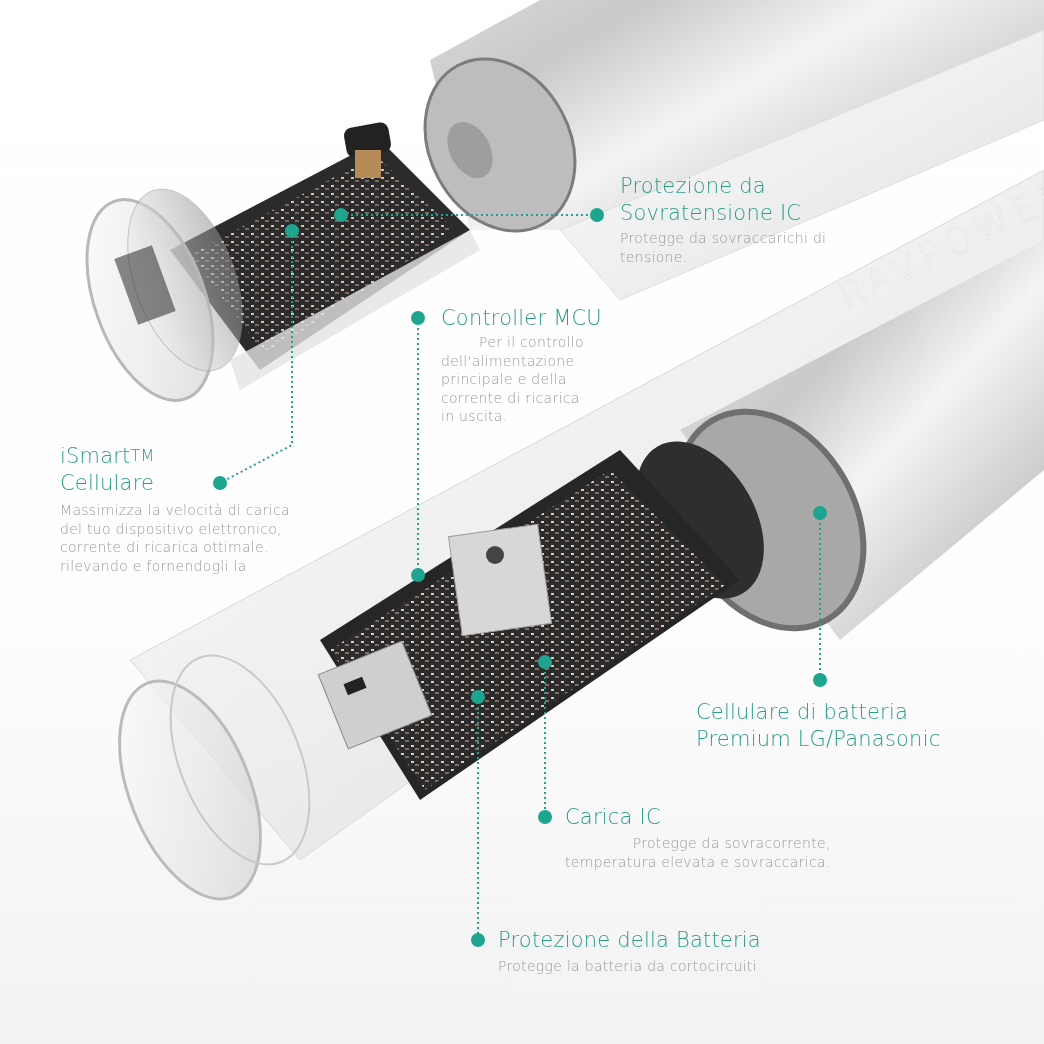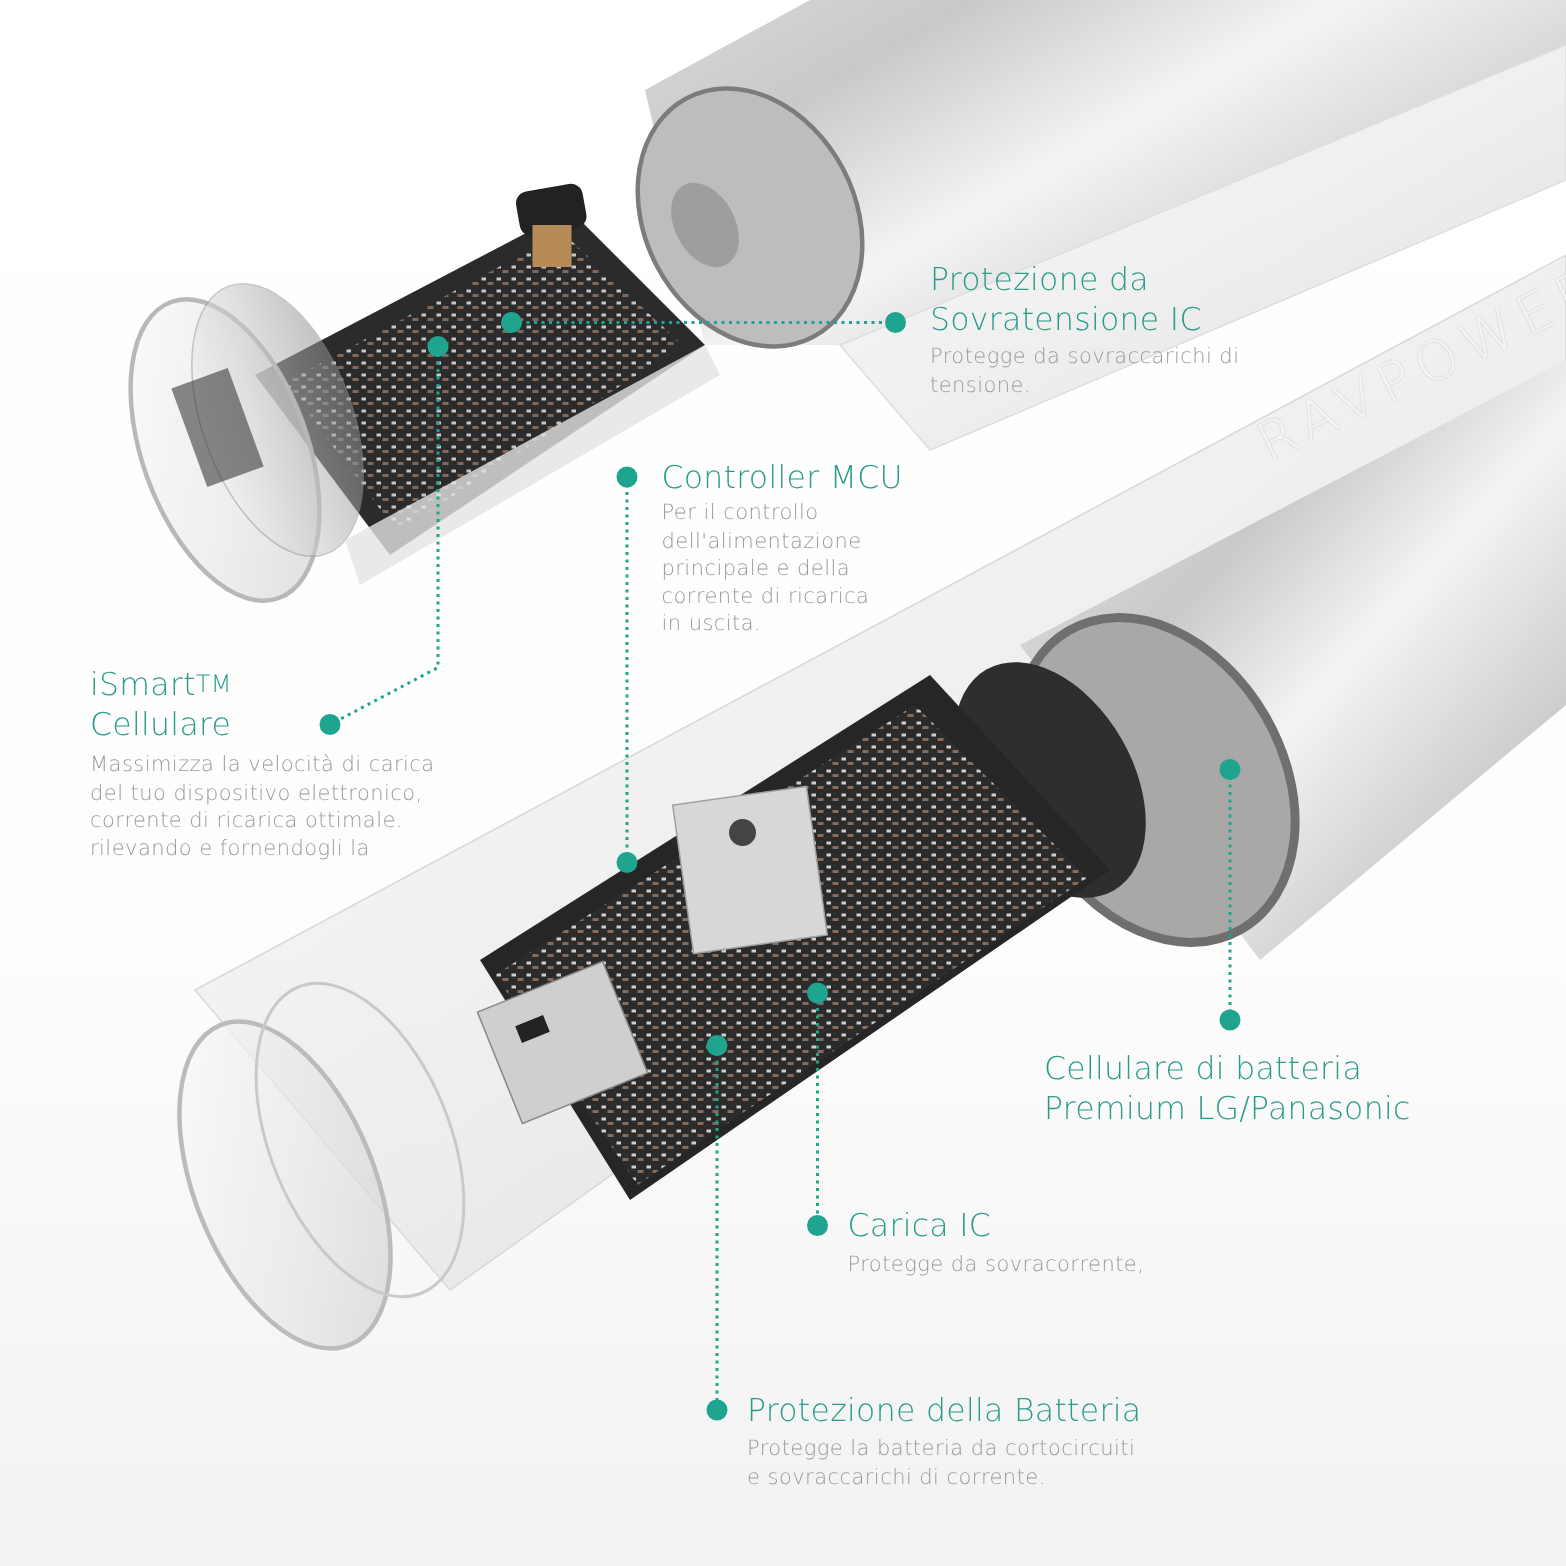--- a/index.html
+++ b/index.html
@@ -112,21 +112,21 @@
 
   <div class="callout" style="left:620px;top:173px;">
     <div class="title">Protezione da</div>
     <div class="title">Sovratensione IC</div>
     <div class="desc" style="margin-top:2px;">Protegge da sovraccarichi di</div>
     <div class="desc">tensione.</div>
   </div>
 
   <div class="callout" style="left:441px;top:305px;">
     <div class="title">Controller MCU</div>
-    <div class="desc" style="margin-top:1px;">Per il controllo</div>
+    <div class="desc" style="margin-top:1px;margin-left:38px;">Per il controllo</div>
     <div class="desc">dell'alimentazione</div>
     <div class="desc">principale e della</div>
     <div class="desc">corrente di ricarica</div>
     <div class="desc">in uscita.</div>
   </div>
 
   <div class="callout" style="left:60px;top:443px;">
     <div class="title"><span>iSmart</span><span class="tm">TM</span></div>
     <div class="title">Cellulare</div>
     <div class="desc" style="margin-top:4px;">Massimizza la velocità di carica</div>
@@ -136,21 +136,21 @@
   </div>
 
   <div class="callout" style="left:696px;top:699px;">
     <div class="title">Cellulare di batteria</div>
     <div class="title">Premium LG/Panasonic</div>
   </div>
 
   <div class="callout" style="left:565px;top:804px;">
     <div class="title">Carica IC</div>
     <div class="desc" style="margin-top:3px;text-align:right;">Protegge da sovracorrente,</div>
+    <div class="desc">temperatura elevata e sovraccarica.</div>
   </div>
 
   <div class="callout" style="left:498px;top:927px;">
     <div class="title">Protezione della Batteria</div>
     <div class="desc" style="margin-top:3px;">Protegge la batteria da cortocircuiti</div>
-    <div class="desc">e sovraccarichi di corrente.</div>
   </div>
 
 </div>
 
 </body></html>

